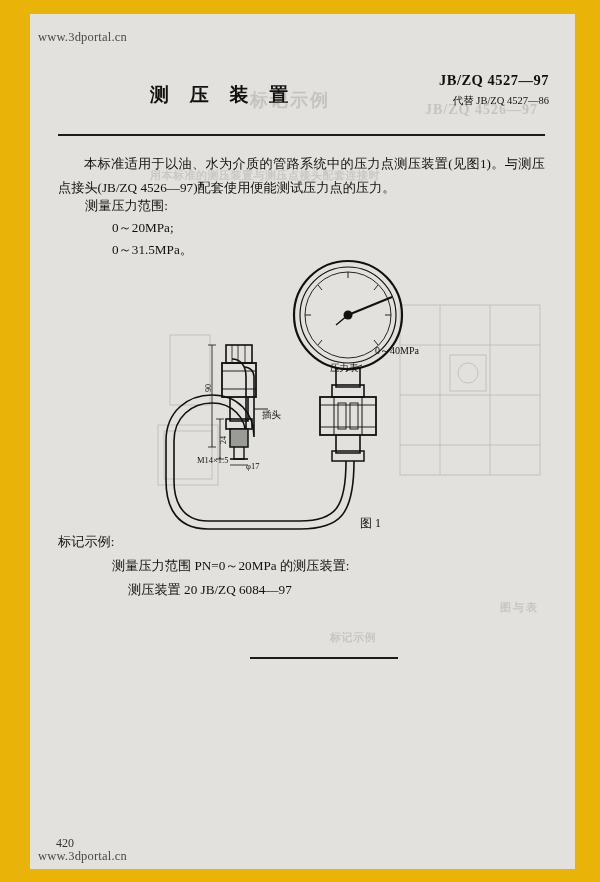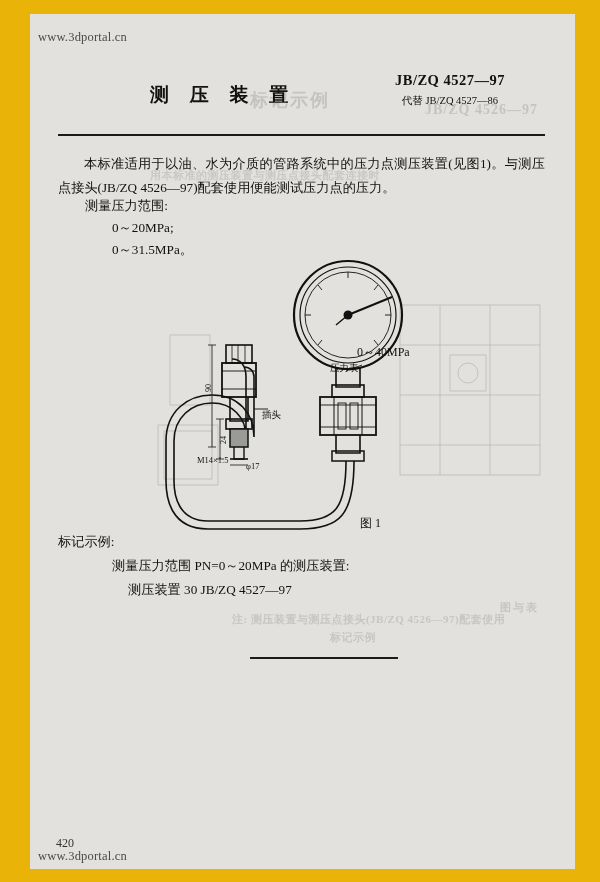--- a/index.html
+++ b/index.html
@@ -57,23 +57,23 @@
     position: absolute;
     left: 150px;
     top: 82px;
     font-size: 19px;
     font-weight: bold;
     letter-spacing: 8px;
     color: #111;
   }
   .std-code {
     position: absolute;
-    right: 65px;
+    right: 51px;
     top: 72px;
-    text-align: center;
+    text-align: right;
     width: 170px;
   }
   .std-code .main {
     font-size: 14.5px;
     font-weight: bold;
     color: #111;
     letter-spacing: 0.5px;
   }
   .std-code .sub {
     margin-top: 5px;
@@ -149,21 +149,21 @@
     font-size: 12px;
     color: #111;
   }
   .fig-label {
     position: absolute;
     font-size: 9.5px;
     color: #111;
   }
   .lbl-gauge { left: 330px; top: 362px; text-align: center; }
   .lbl-plug  { left: 262px; top: 409px; }
-  .lbl-dial  { left: 337px; top: 344px; font-size: 12px; padding-left: 20px; }
+  .lbl-dial  { left: 355px; top: 344px; font-size: 10px; padding-left: 20px; }
   .lbl-thread{ left: 197px; top: 455px; font-size: 8.5px; }
   .lbl-dia   { left: 246px; top: 461px; font-size: 8.5px; }
   .lbl-v1 {
     left: 204px; top: 392px; font-size: 8px;
     transform: rotate(-90deg); transform-origin: left top;
   }
   .lbl-v2 {
     left: 219px; top: 444px; font-size: 8px;
     transform: rotate(-90deg); transform-origin: left top;
   }
@@ -173,21 +173,20 @@
 <body>
 
 <div id="page">
   <div class="sheet"></div>
 
   <div class="watermark-top">www.3dportal.cn</div>
 
   <div class="ghost ghost-1">标记示例</div>
   <div class="ghost ghost-2">JB/ZQ 4526—97</div>
   <div class="ghost ghost-3">用本标准的测压装置与测压点接头配套连接时</div>
-  <div class="ghost ghost-4">注: 测压装置与测压点接头(JB/ZQ 4526—97)配套使用</div>
   <div class="ghost ghost-5">标记示例</div>
   <div class="ghost ghost-6">图与表</div>
 
   <div class="doc-title">测 压 装 置</div>
 
   <div class="std-code">
     <div class="main">JB/ZQ 4527—97</div>
     <div class="sub">代替 JB/ZQ 4527—86</div>
   </div>
 
@@ -290,19 +289,19 @@
   <div class="fig-label lbl-plug">插头</div>
   <div class="fig-label lbl-dial">0～40MPa</div>
   <div class="fig-label lbl-thread">M14×1.5</div>
   <div class="fig-label lbl-dia">φ17</div>
   <div class="fig-label lbl-v1">90</div>
   <div class="fig-label lbl-v2">24</div>
   <div class="fig-caption">图 1</div>
 
   <div class="para p-mark-label">标记示例:</div>
   <div class="para p-mark-1">测量压力范围 PN=0～20MPa 的测压装置:</div>
-  <div class="para p-mark-2">测压装置  30  JB/ZQ 4527—97</div>
+  <div class="para p-mark-2">测压装置  20  JB/ZQ 6084—97</div>
 
   <div class="bottom-rule"></div>
 
   <div class="page-number">420</div>
   <div class="watermark-bottom">www.3dportal.cn</div>
 </div>
 
 </body></html>

